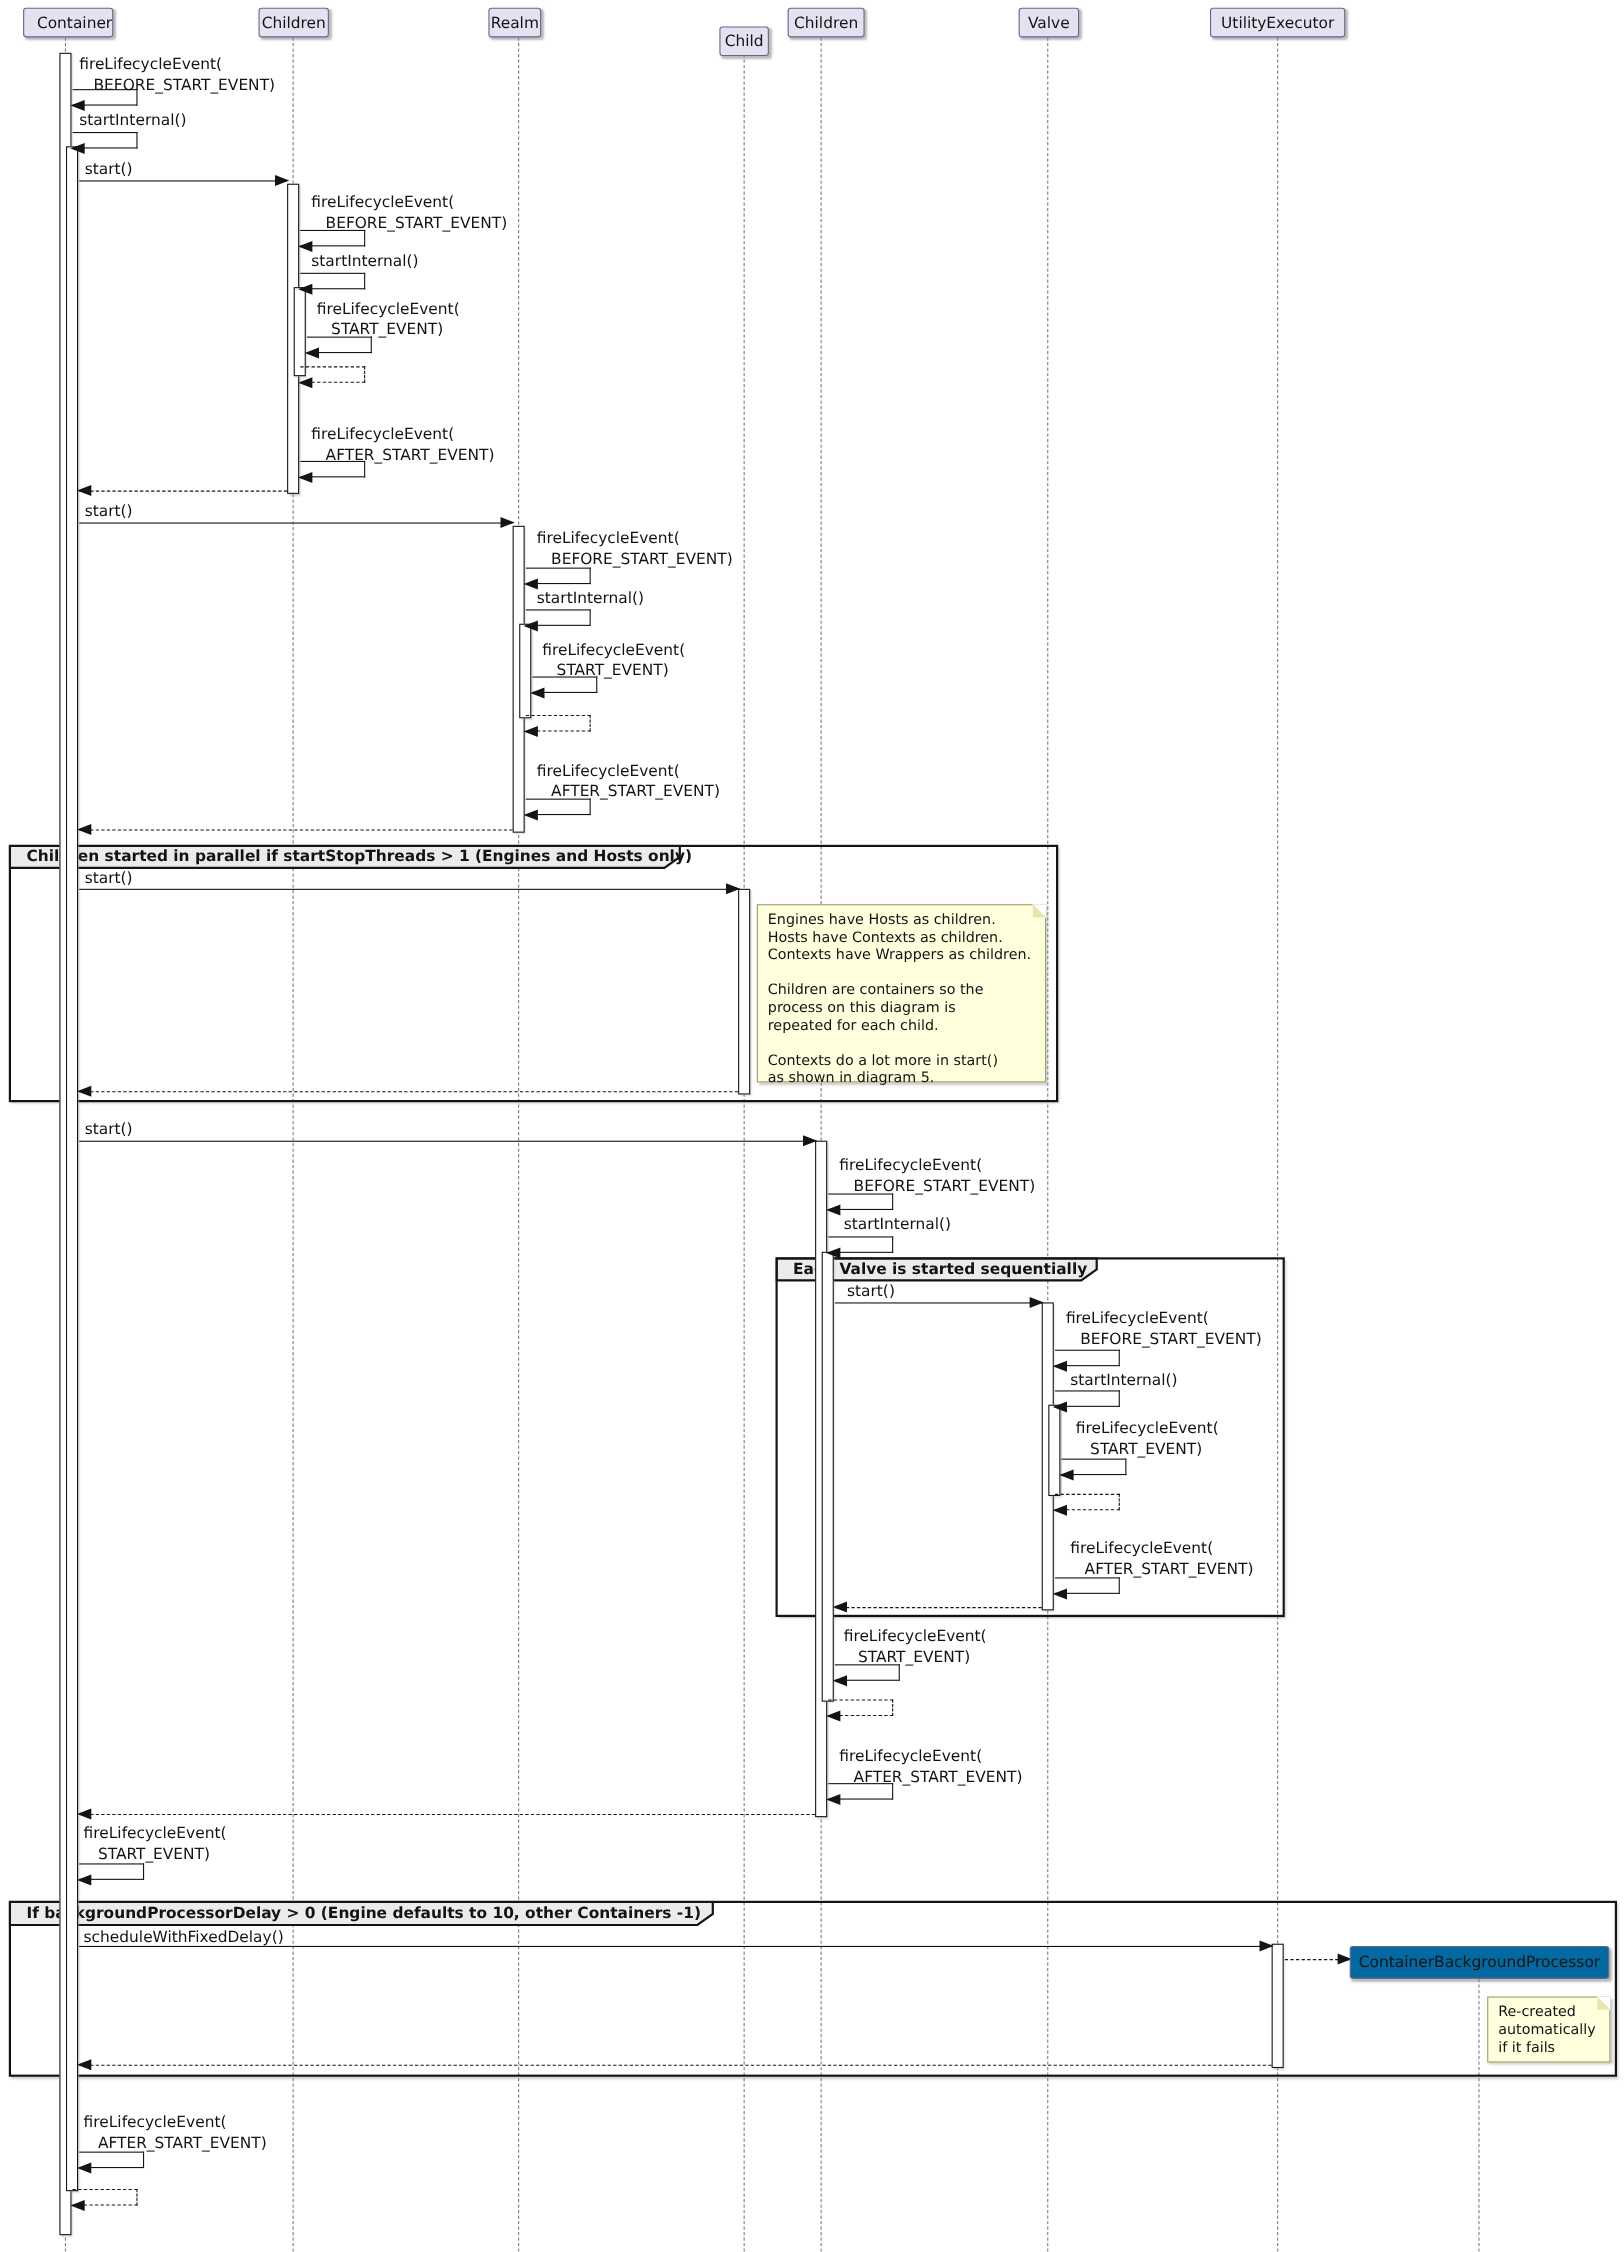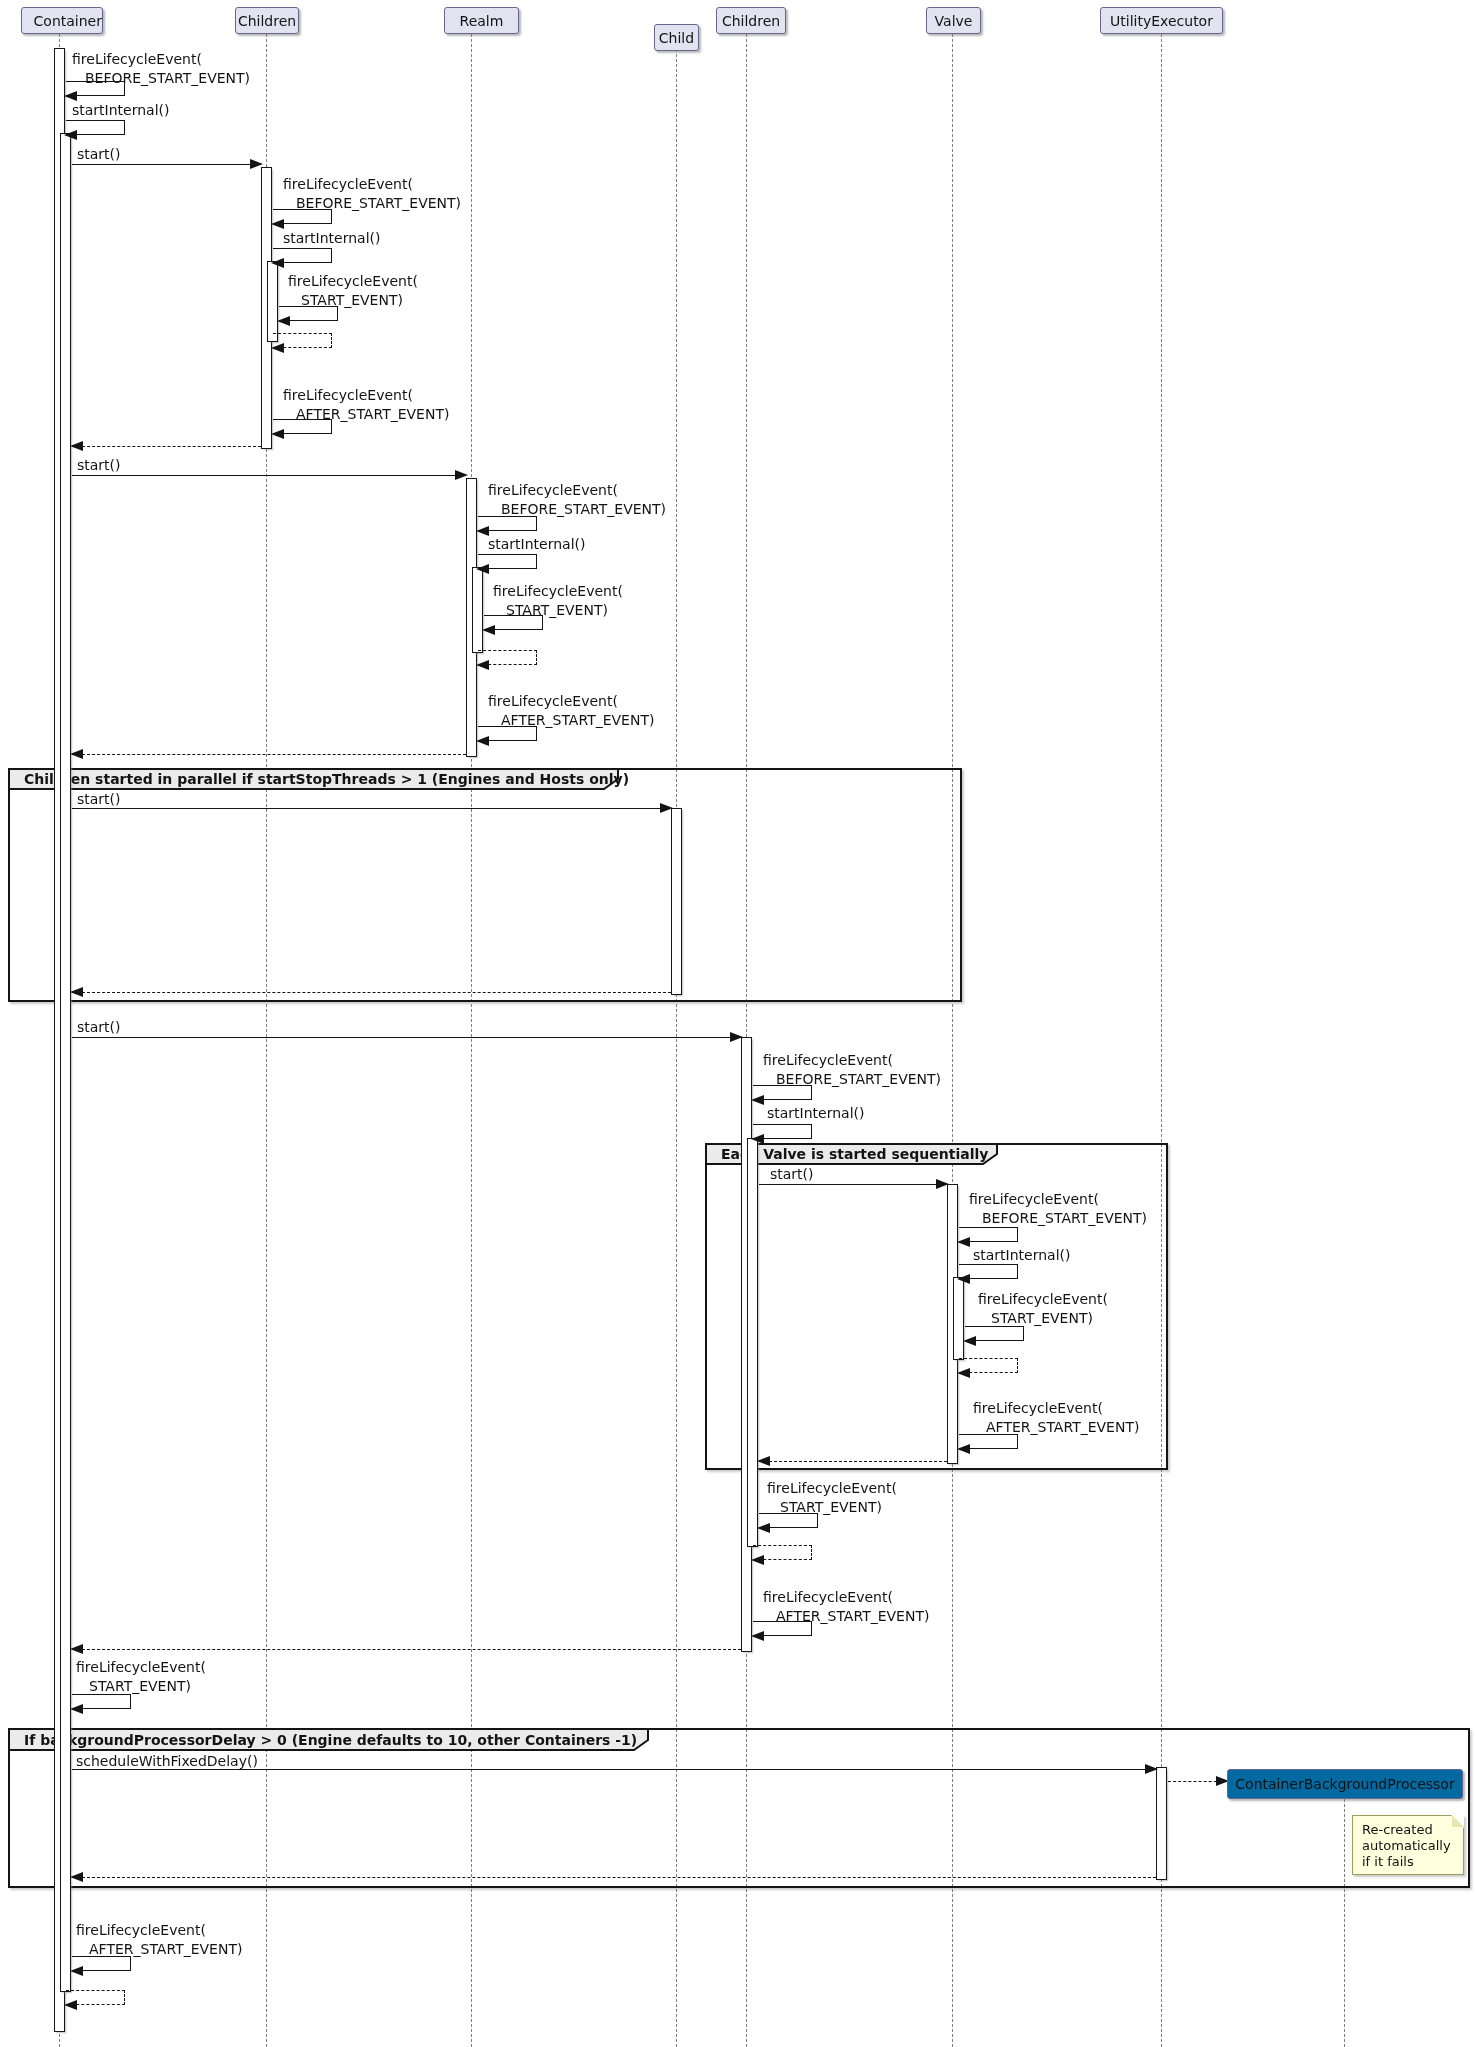--- a/index.html
+++ b/index.html
@@ -162,20 +162,30 @@
 
   <div class="arr d" style="left:72px;top:754px;width:394px;">
       <span class="hl"></span>
     </div>
 
   <div class="msg" style="left:77px;top:790px;"><span>start()</span></div>
   <div class="arr" style="left:72px;top:808px;width:599px;">
       <span class="hr"></span>
     </div>
 
+  <div class="note" style="left:688px;top:822px;width:263px;height:162px;">Engines have Hosts as children.
+Hosts have Contexts as children.
+Contexts have Wrappers as children.
+
+Children are containers so the
+process on this diagram is
+repeated for each child.
+
+Contexts do a lot more in start()
+as shown in diagram 5.</div>
 
   <div class="arr d" style="left:72px;top:992px;width:599px;">
       <span class="hl"></span>
     </div>
 
   <div class="msg" style="left:77px;top:1018px;"><span>start()</span></div>
   <div class="arr" style="left:72px;top:1037px;width:669px;">
       <span class="hr"></span>
     </div>
 
@@ -282,21 +292,21 @@
   <div class="sc d" style="left:66px;top:1990px;">
       <span class="hl"></span>
     </div>
 
   <div class="pbox" style="left:21px;top:7px;width:82px;justify-content:flex-end;">
     <span>Container</span>
     </div>
   <div class="pbox" style="left:235px;top:7px;width:64px;">
     <span>Children</span>
     </div>
-  <div class="pbox" style="left:444px;top:7px;width:75px;">
+  <div class="pbox" style="left:444px;top:7px;width:48px;">
     <span>Realm</span>
     </div>
   <div class="pbox" style="left:654px;top:24px;width:45px;">
     <span>Child</span>
     </div>
   <div class="pbox" style="left:716px;top:7px;width:70px;">
     <span>Children</span>
     </div>
   <div class="pbox" style="left:926px;top:7px;width:55px;">
     <span>Valve</span>

